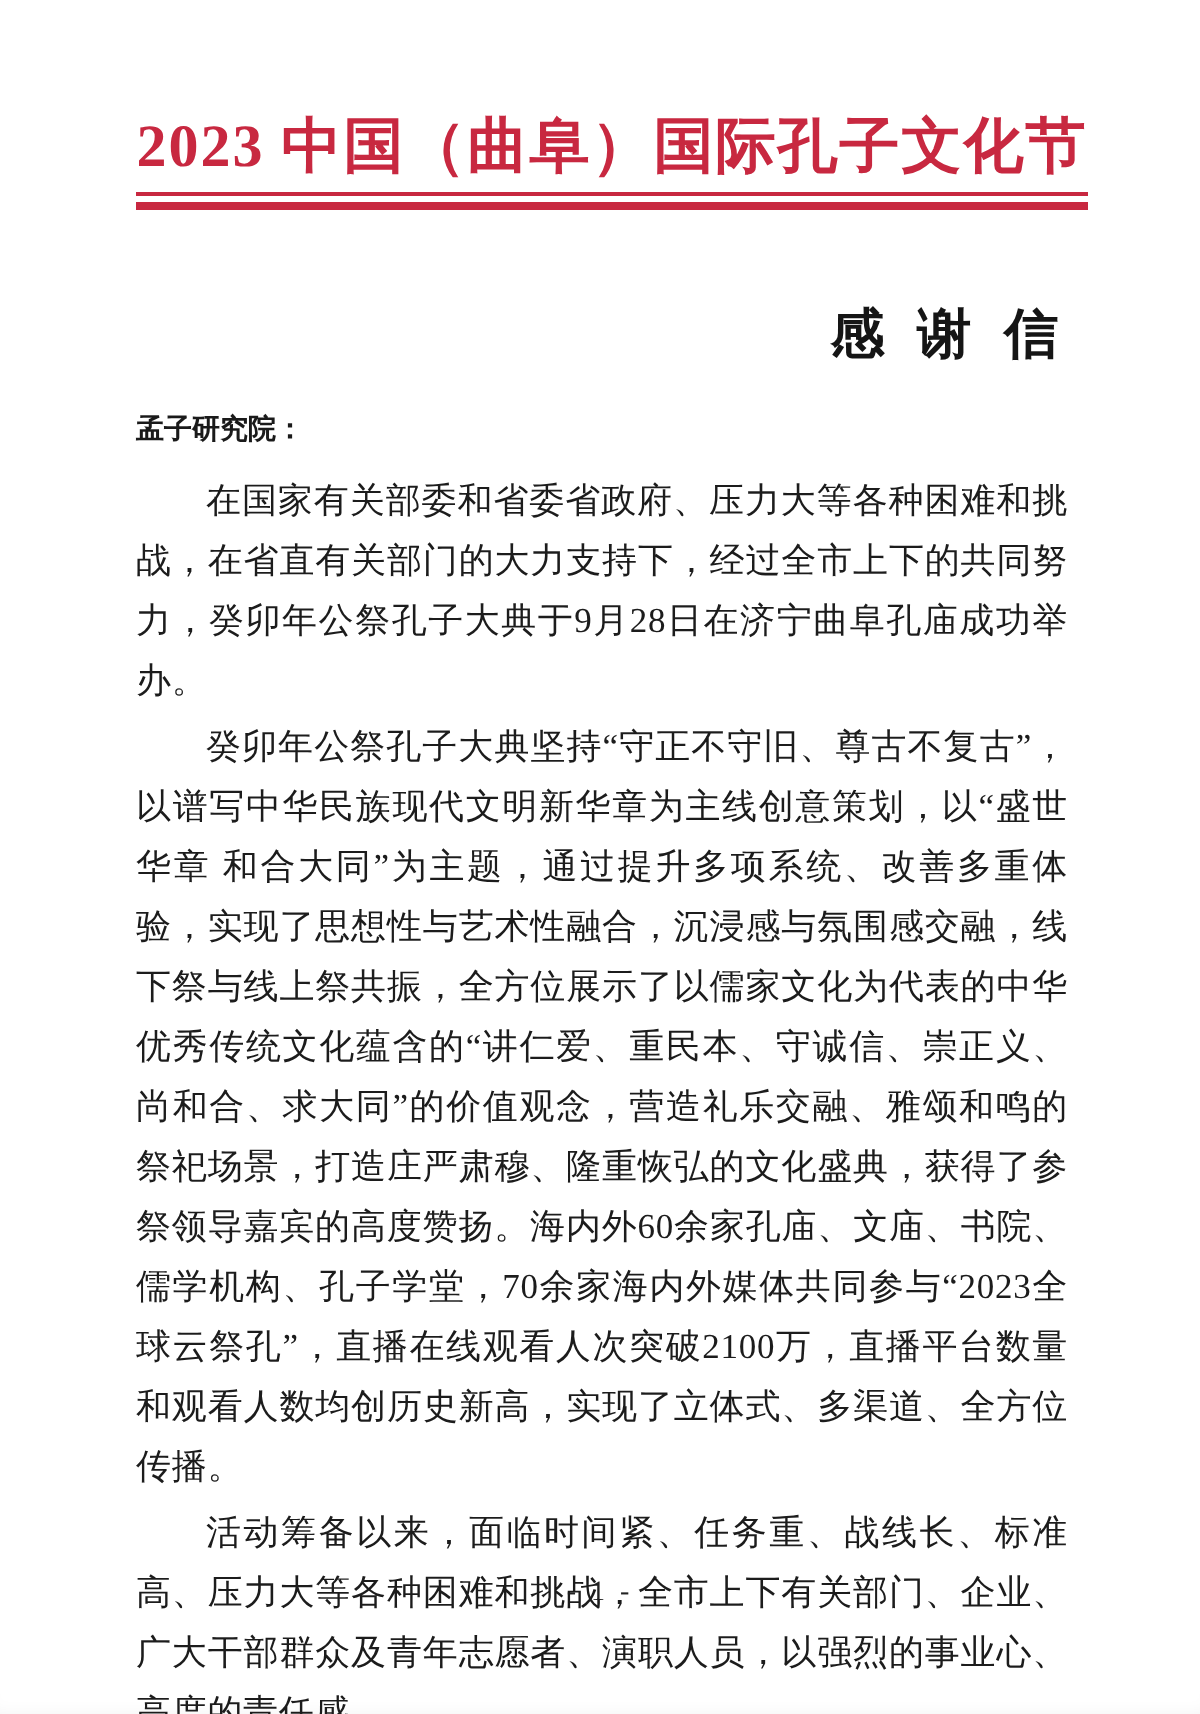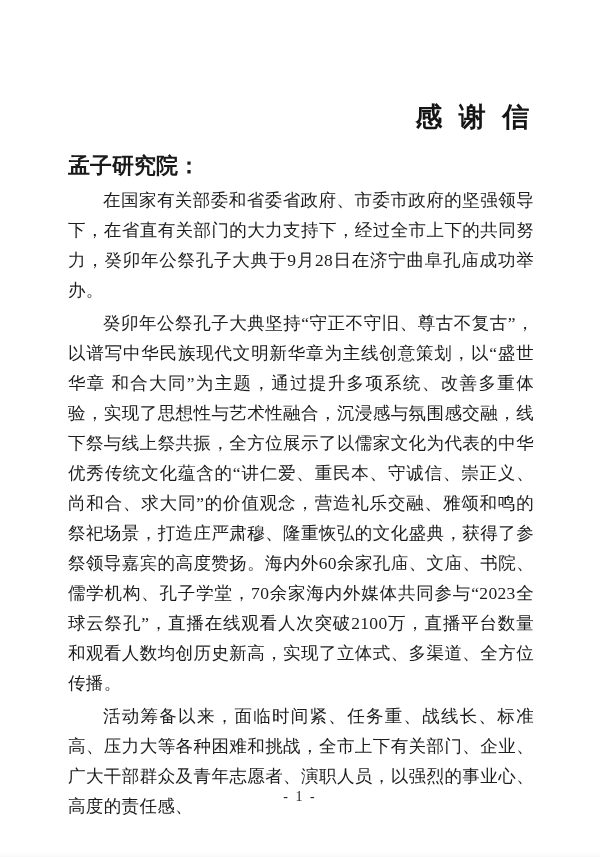--- a/index.html
+++ b/index.html
@@ -38,21 +38,21 @@
   .doc-title {
     margin-top: 44px;
     text-align: right;
     font-size: 27px;
     font-weight: bold;
     color: #151515;
     letter-spacing: 0.18em;
   }
   .salutation {
     margin-top: 16px;
-    font-size: 22px;
+    font-size: 14px;
     font-weight: bold;
     color: #1a1a1a;
     line-height: 30px;
     font-family: Liberation Serif, serif;
   }
   .letter-body { margin-top: 4px; }
   .para {
     font-size: 17.5px;
     color: #1c1c1c;
     line-height: 30px;
@@ -70,28 +70,33 @@
     font-size: 14px;
     color: #222;
     letter-spacing: 2px;
   }
 </style>
 </head>
 <body>
 
 <div class="page">
 
+  <div class="letterhead">
+    <div class="letterhead-title">2023 中国（曲阜）国际孔子文化节</div>
+    <div class="rule thin"></div>
+    <div class="rule thick"></div>
+  </div>
 
   <h1 class="doc-title">感 谢 信</h1>
 
   <div class="salutation">孟子研究院：</div>
 
   <div class="letter-body">
 
-      <p class="para">在国家有关部委和省委省政府、市委市政府的坚强领导下，在省直有关部门的大力支持下，经过全市上下的共同努力，癸卯年公祭孔子大典于9月28日在济宁曲阜孔庙成功举办。</p>
+      <p class="para">在国家有关部委和省委省政府、压力大等各种困难和挑战，在省直有关部门的大力支持下，经过全市上下的共同努力，癸卯年公祭孔子大典于9月28日在济宁曲阜孔庙成功举办。</p>
 
       <p class="para">癸卯年公祭孔子大典坚持“守正不守旧、尊古不复古”，以谱写中华民族现代文明新华章为主线创意策划，以“盛世华章 和合大同”为主题，通过提升多项系统、改善多重体验，实现了思想性与艺术性融合，沉浸感与氛围感交融，线下祭与线上祭共振，全方位展示了以儒家文化为代表的中华优秀传统文化蕴含的“讲仁爱、重民本、守诚信、崇正义、尚和合、求大同”的价值观念，营造礼乐交融、雅颂和鸣的祭祀场景，打造庄严肃穆、隆重恢弘的文化盛典，获得了参祭领导嘉宾的高度赞扬。海内外60余家孔庙、文庙、书院、儒学机构、孔子学堂，70余家海内外媒体共同参与“2023全球云祭孔”，直播在线观看人次突破2100万，直播平台数量和观看人数均创历史新高，实现了立体式、多渠道、全方位传播。</p>
 
       <p class="para">活动筹备以来，面临时间紧、任务重、战线长、标准高、压力大等各种困难和挑战，全市上下有关部门、企业、广大干部群众及青年志愿者、演职人员，以强烈的事业心、高度的责任感、</p>
     </div>
 
   <div class="page-footer">- 1 -</div>
 
 </div>
 

